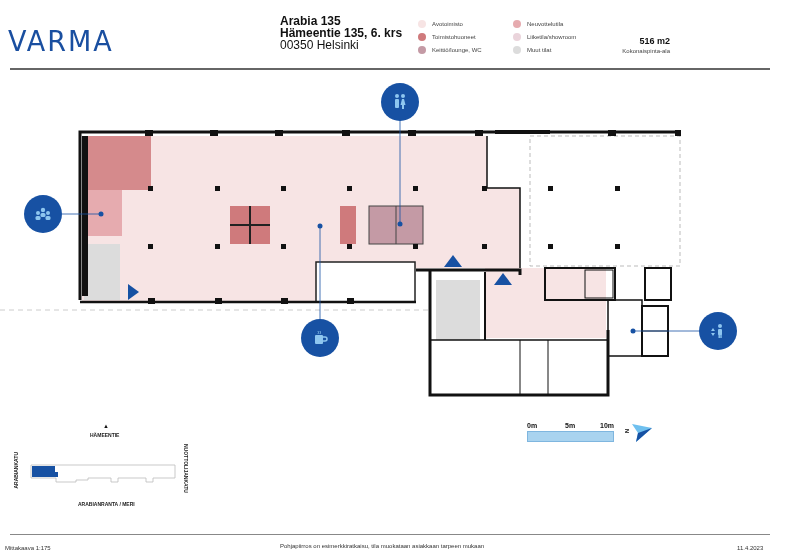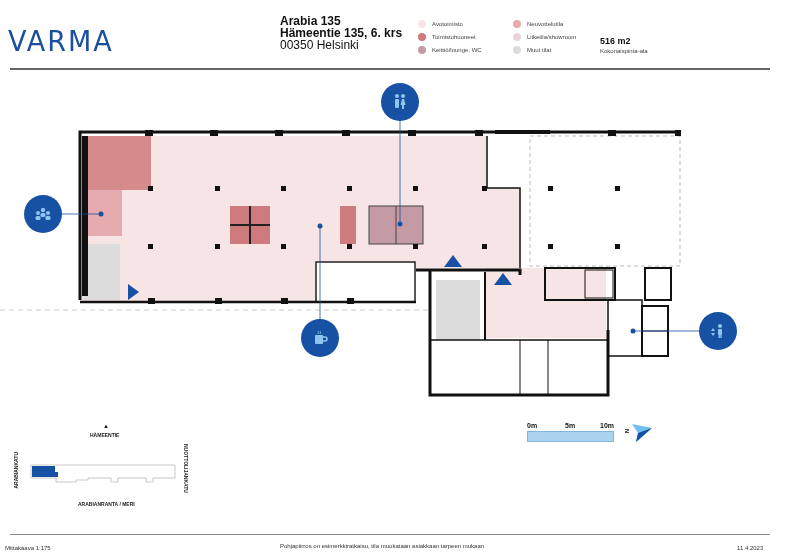--- a/index.html
+++ b/index.html
@@ -4,21 +4,21 @@
 <style>
   html,body{margin:0;padding:0;background:#fff;}
   body{width:800px;height:553px;position:relative;overflow:hidden;font-family:"Liberation Sans",sans-serif;color:#111;}
   .abs{position:absolute;}
   .logo{left:8px;top:26px;font-family:"DejaVu Sans",sans-serif;font-size:27px;letter-spacing:2px;color:#1a4fa0;font-weight:normal;transform:scaleY(1.05);}
   .addr{left:258px;top:15px;font-size:12px;line-height:12px;margin-left:22px;}
   .addr b{display:block;font-weight:bold;}
   .legend{left:418px;top:20px;font-size:6px;color:#444;}
   .lg-item{position:absolute;white-space:nowrap;display:flex;align-items:center;}
   .lg-dot{width:8px;height:8px;border-radius:50%;margin-right:6px;display:inline-block;}
-  .area{left:600px;top:36px;width:70px;text-align:left;}
+  .area{left:600px;top:36px;width:70px;text-align:right;}
   .area-val{font-size:9px;font-weight:bold;}
   .area-lbl{font-size:6px;color:#444;margin-top:2px;}
   .hr{height:2px;background:#666;}
   .foot{font-size:6px;color:#333;top:545px;}
   .plan{left:0;top:80px;width:800px;height:340px;}
   .pin{position:absolute;width:38px;height:38px;border-radius:50%;background:#1751a3;display:flex;align-items:center;justify-content:center;}
   .pin svg{width:20px;height:20px;}
   .tri-up{width:0;height:0;border-left:9px solid transparent;border-right:9px solid transparent;border-bottom:12px solid #1751a3;position:absolute;}
   .tri-right{width:0;height:0;border-top:8px solid transparent;border-bottom:8px solid transparent;border-left:11px solid #1751a3;position:absolute;}
   .street{font-size:5px;font-weight:bold;color:#222;position:absolute;white-space:nowrap;}

